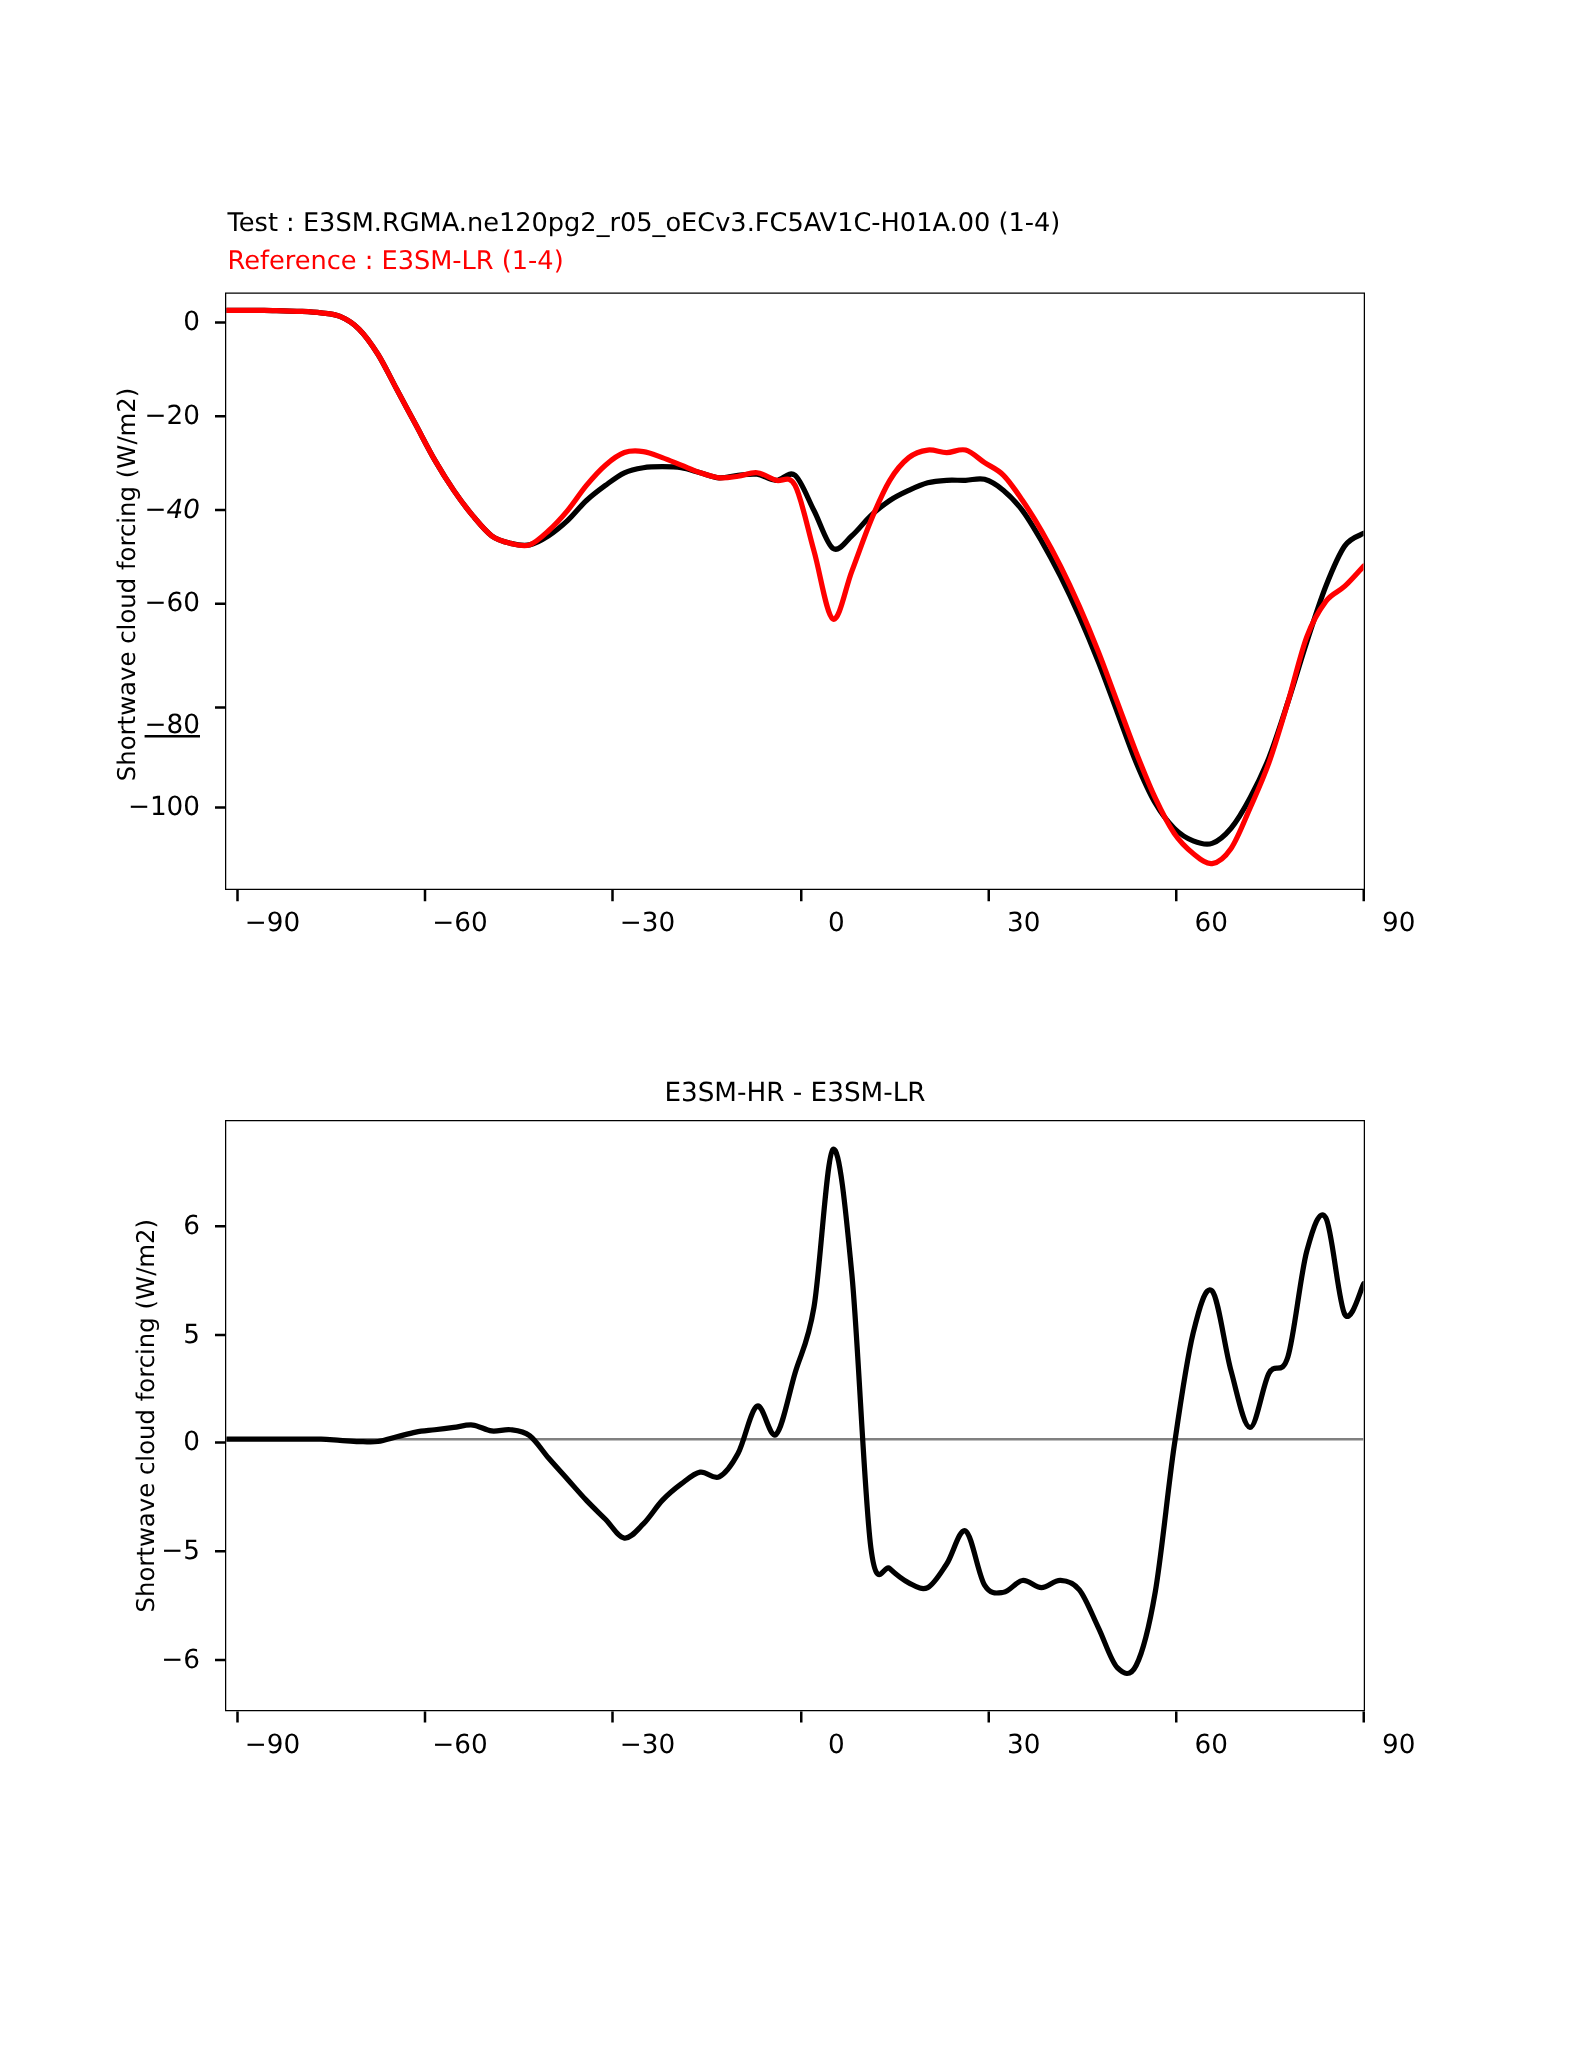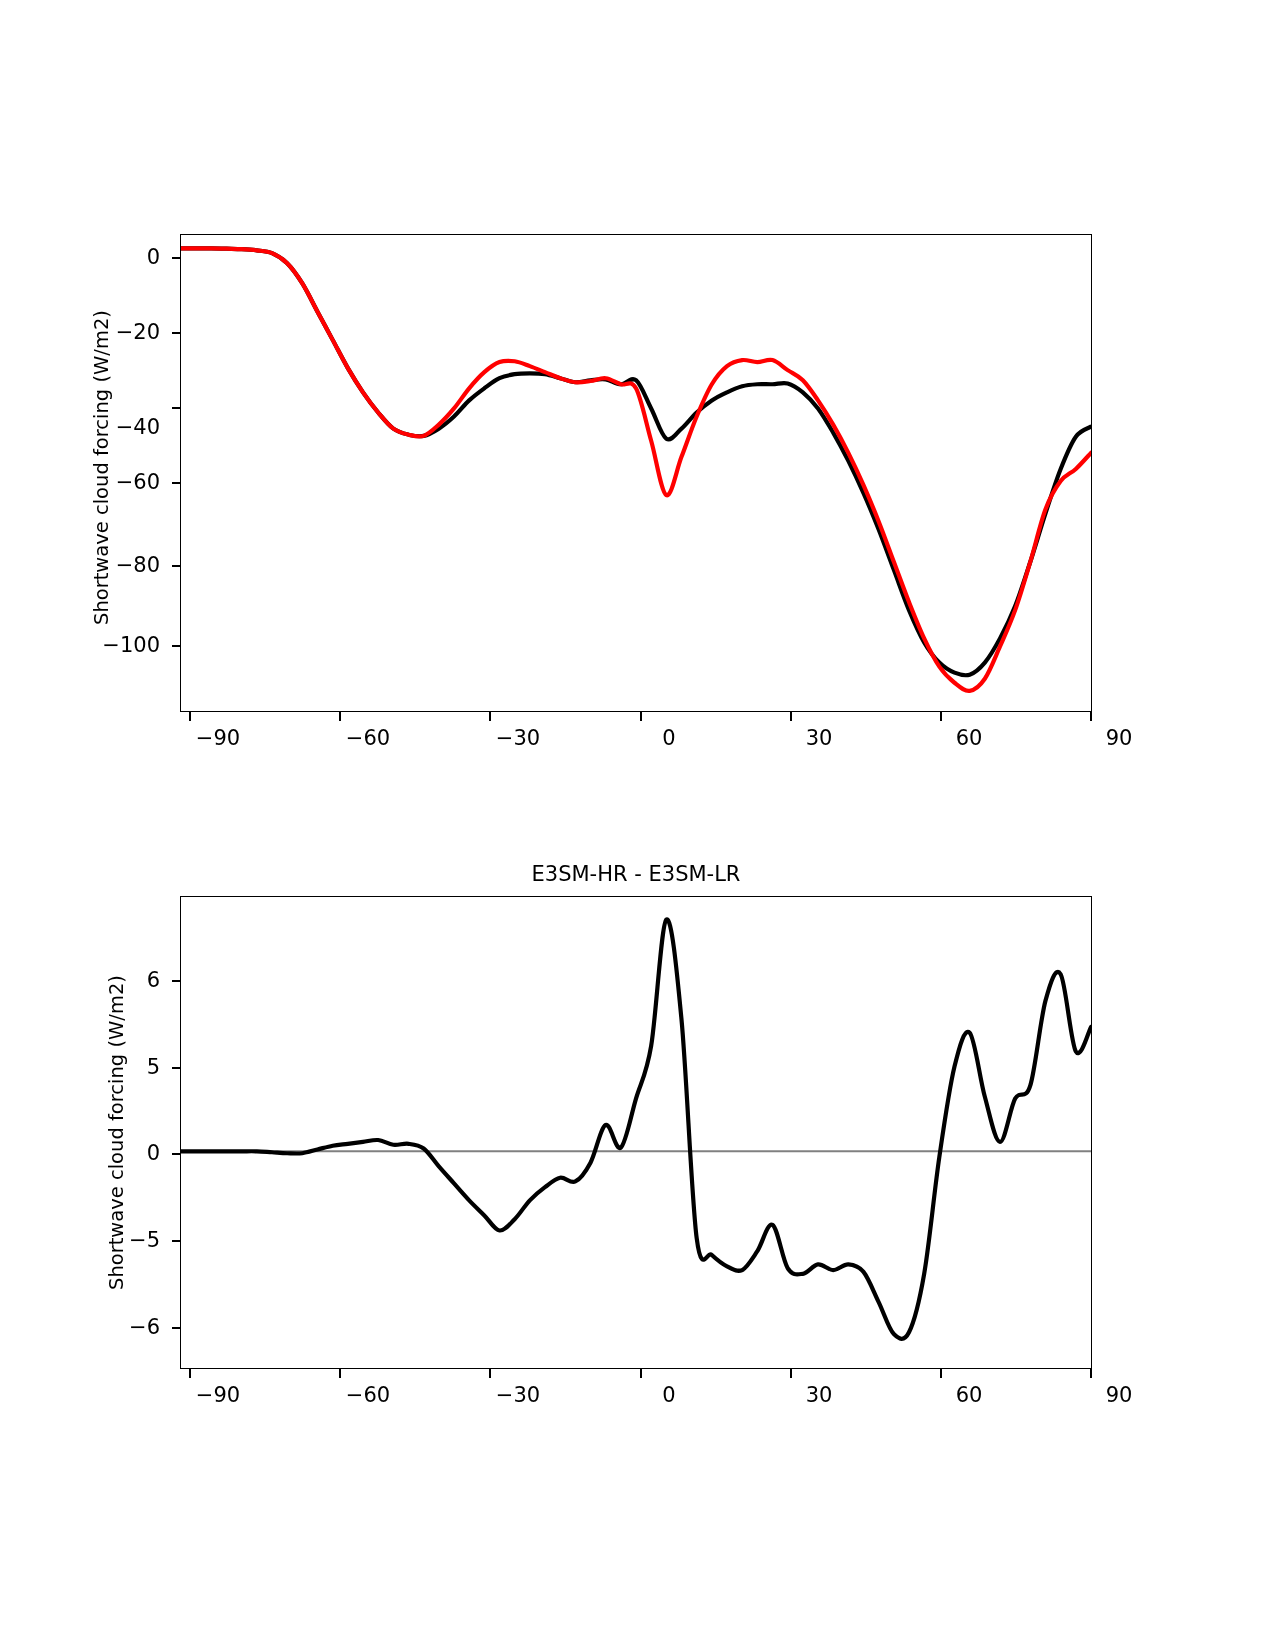--- a/index.html
+++ b/index.html
@@ -46,30 +46,34 @@
   .xtick{text-align:center;transform:translateX(-50%);margin-left:28px;}
 
   .tickmark{position:absolute;background:#000;}
 </style>
 </head>
 <body>
 
 <div class="page">
 
 
+  <div class="legend">
+    <div class="test">Test : E3SM.RGMA.ne120pg2_r05_oECv3.FC5AV1C-H01A.00 (1-4)</div>
+    <div class="ref">Reference : E3SM-LR (1-4)</div>
+  </div>
 
   <div class="panel" id="panel1">
 
     <div class="ylabel" id="ylabel1">Shortwave cloud forcing (W/m2)</div>
 
     <div class="tick-label ytick" style="left:76px;top:257px;width:84px;">0</div>
     <div class="tick-label ytick" style="left:76px;top:332px;width:84px;text-align:right;">−20</div>
-    <div class="tick-label ytick" style="left:76px;top:427px;width:84px;">−40</div>
+    <div class="tick-label ytick" style="left:76px;top:407px;width:84px;font-style:italic;">−40</div>
     <div class="tick-label ytick" style="left:76px;top:482px;width:84px;">−60</div>
-    <div class="tick-label ytick" style="left:76px;top:565px;width:84px;">−80</div>
+    <div class="tick-label ytick" style="left:76px;top:579px;width:84px;text-decoration:underline;">−80</div>
     <div class="tick-label ytick" style="left:76px;top:645px;width:84px;">−100</div>
 
     <div class="tickmark" style="left:172px;top:257px;width:8px;height:1.6px;"></div>
     <div class="tickmark" style="left:172px;top:332px;width:8px;height:1.6px;"></div>
     <div class="tickmark" style="left:172px;top:407px;width:8px;height:1.6px;"></div>
     <div class="tickmark" style="left:172px;top:482px;width:8px;height:1.6px;"></div>
     <div class="tickmark" style="left:172px;top:565px;width:8px;height:1.6px;"></div>
     <div class="tickmark" style="left:172px;top:645px;width:8px;height:1.6px;"></div>
 
     <div class="tickmark" style="left:189px;top:712px;width:1.6px;height:9px;"></div>

